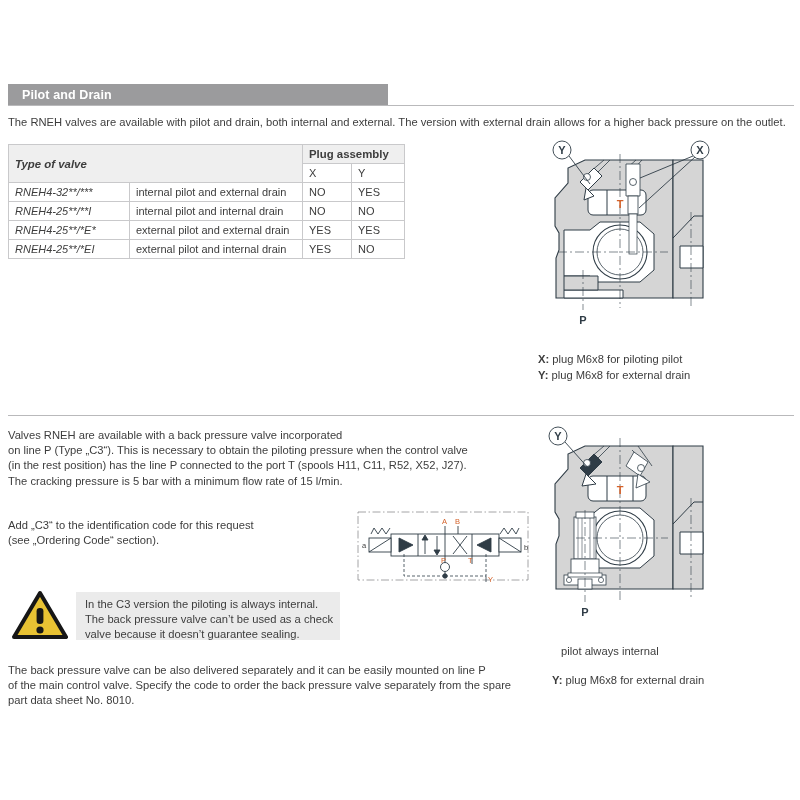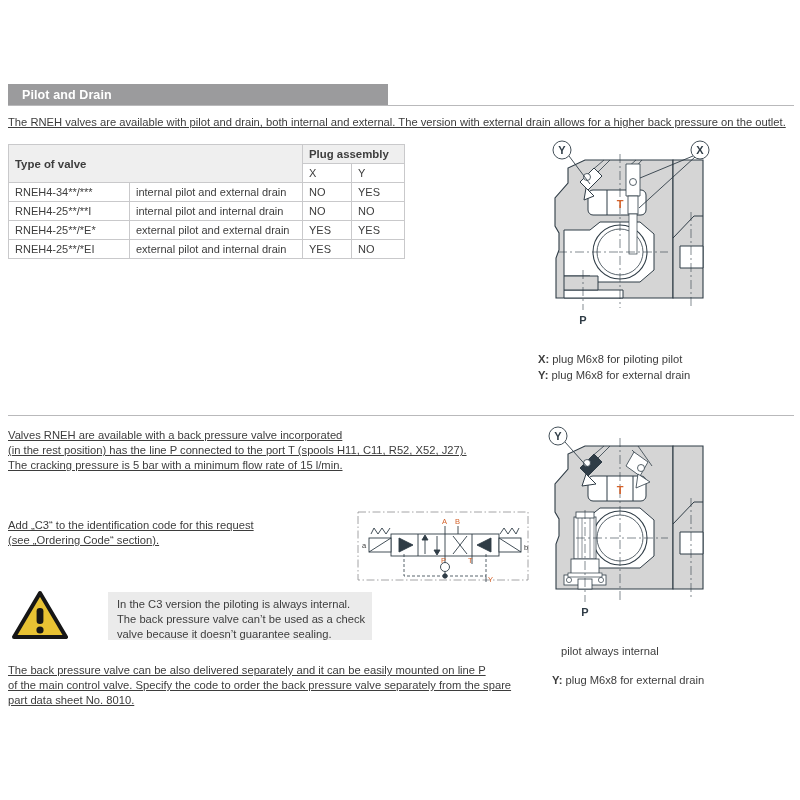--- a/index.html
+++ b/index.html
@@ -40,21 +40,21 @@
     background: #b9b9bb;
   }
 
   
   .para {
     position: absolute;
     font-size: 11.2px;
     line-height: 15.2px;
     color: #3d3d3d;
   }
-  .para .ln { display: block; white-space: nowrap; text-decoration: underline; }
+  .para .ln { display: block; white-space: nowrap; }
 
   
   table.vt {
     position: absolute;
     border-collapse: collapse;
     font-size: 11px;
     color: #3d3d3d;
   }
   table.vt td, table.vt th {
     border: 1px solid #c9c9cb;
@@ -66,21 +66,21 @@
     white-space: nowrap;
   }
   table.vt th.hdr {
     background: #efefef;
     font-weight: bold;
     font-size: 11.4px;
   }
   table.vt td.sub {
     background: #ffffff;
   }
-  table.vt .c-type { width: 108px; }
+  table.vt .c-type { width: 108px; font-style: italic; }
   table.vt .c-desc { width: 160px; }
   table.vt .c-x { width: 36px; }
   table.vt .c-y { width: 40px; }
 
   
   .caption {
     position: absolute;
     font-size: 11.2px;
     line-height: 15.5px;
     color: #3d3d3d;
@@ -130,21 +130,21 @@
     <tbody>
         <tr>
       <th class="hdr c-type" rowspan="2" colspan="2">Type of valve</th>
       <th class="hdr" colspan="2">Plug assembly</th>
     </tr>
     <tr>
       <td class="sub c-x">X</td>
       <td class="sub c-y">Y</td>
     </tr>
     <tr>
-      <td class="c-type">RNEH4-34**/***</td>
+      <td class="c-type">RNEH4-32**/***</td>
       <td class="c-desc">internal pilot and external drain</td>
       <td class="c-x">NO</td>
       <td class="c-y">YES</td>
     </tr>
     <tr>
       <td class="c-type">RNEH4-25**/**I</td>
       <td class="c-desc">internal pilot and internal drain</td>
       <td class="c-x">NO</td>
       <td class="c-y">NO</td>
     </tr>
@@ -227,20 +227,21 @@
     </span>
     <span class="ln">
       <b>Y:</b><span> plug M6x8 for external drain</span>
     </span>
   </div>
 
   <div class="section-rule" style="left:8px; top:415px; width:786px;"></div>
 
   <div class="para" style="left:8px; top:428px;">
     <span class="ln">Valves RNEH are available with a back pressure valve incorporated</span>
+    <span class="ln">on line P (Type „C3“). This is necessary to obtain the piloting pressure when the control valve</span>
     <span class="ln">(in the rest position) has the line P connected to the port T (spools H11, C11, R52, X52, J27).</span>
     <span class="ln">The cracking pressure is 5 bar with a minimum flow rate of 15 l/min.</span>
   </div>
 
   <div class="para" style="left:8px; top:518px;">
     <span class="ln">Add „C3“ to the identification code for this request</span>
     <span class="ln">(see „Ordering Code“ section).</span>
   </div>
 
   <div class="schematic" style="left:355px; top:508px;">
@@ -310,21 +311,21 @@
   </div>
 
   <div class="warn-icon" style="left:12px; top:590px;">
     <svg width="56" height="50" viewBox="0 0 56 50">
       <path d="M28 3 L54 47 L2 47 Z" fill="#e8c233" stroke="#161616" stroke-width="4" stroke-linejoin="round"></path>
       <rect x="24.6" y="18" width="6.8" height="16" rx="3.2" fill="#161616"></rect>
       <circle cx="28" cy="40" r="3.6" fill="#161616"></circle>
     </svg>
   </div>
 
-  <div class="note-box" style="left:76px; top:592px; width:264px; height:48px;margin-left:32px;">
+  <div class="note-box" style="left:76px; top:592px; width:264px; height:48px;">
     <span class="ln">In the C3 version the piloting is always internal.</span>
     <span class="ln">The back pressure valve can’t be used as a check</span>
     <span class="ln">valve because it doesn’t guarantee sealing.</span>
   </div>
 
   <div class="para" style="left:8px; top:663px;">
     <span class="ln">The back pressure valve can be also delivered separately and it can be easily mounted on line P</span>
     <span class="ln">of the main control valve. Specify the code to order the back pressure valve separately from the spare</span>
     <span class="ln">part data sheet No. 8010.</span>
   </div>

